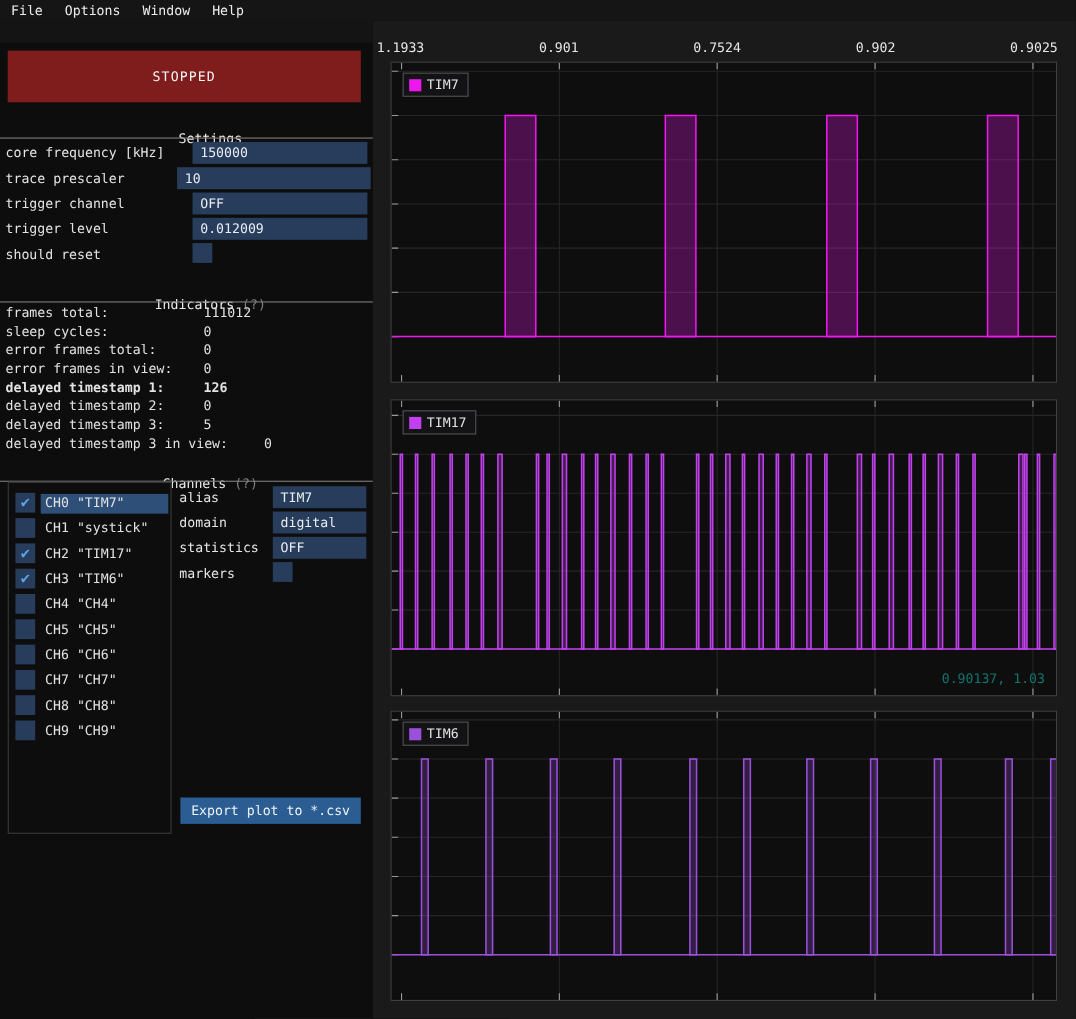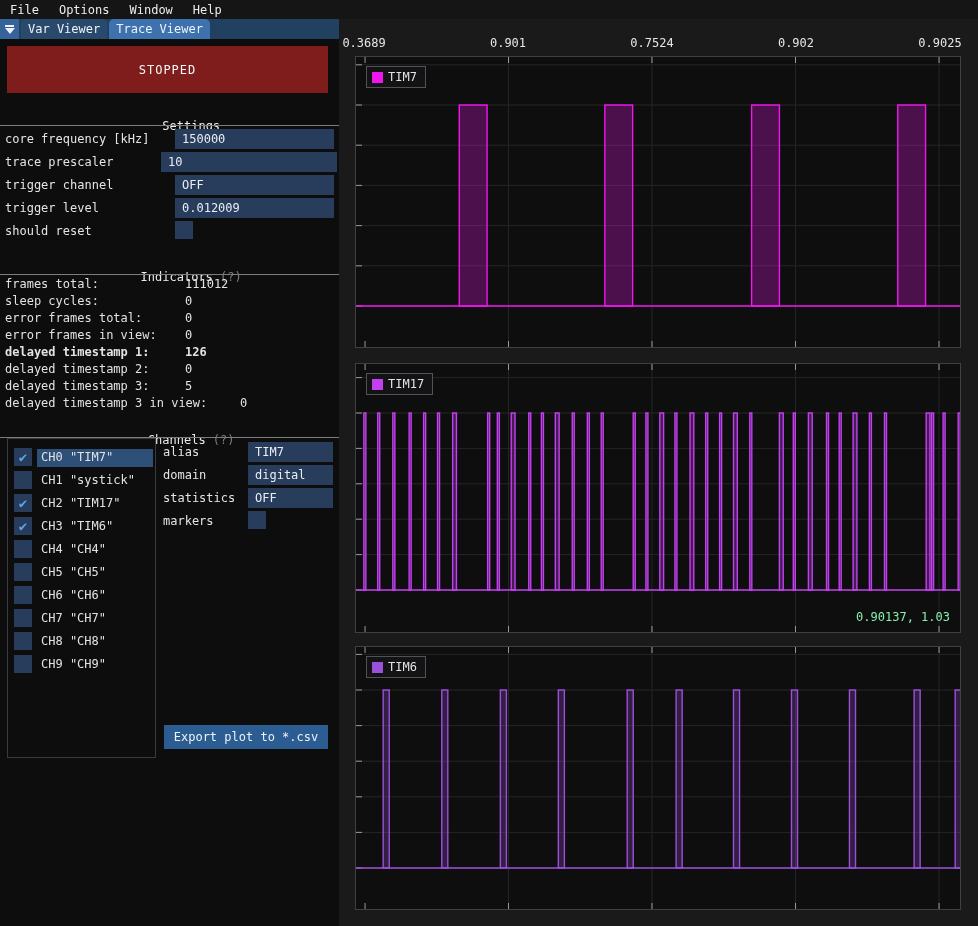--- a/index.html
+++ b/index.html
@@ -40,41 +40,33 @@
   .export-btn{position:absolute;left:164px;top:686px;width:164px;height:24px;background:#2b5d92;color:#eef2f6;
        display:flex;align-items:center;justify-content:center;white-space:pre;}
   
   .right-panel{position:absolute;left:339px;top:19px;width:639px;bottom:0;background:#1a1a1b;}
   .axis-label{position:absolute;top:17px;transform:translateX(-50%);color:#e6e6e6;white-space:pre;}
   .plot{position:absolute;left:16px;width:606px;background:#0e0e0f;border:1px solid #404042;}
   .plot svg{position:absolute;left:0;top:0;display:block;}
   .legend{position:absolute;left:10px;top:9px;display:flex;align-items:center;gap:5px;
        padding:3px 8px 3px 5px;background:#131315;border:1px solid #525254;}
   .legend .sw{width:11px;height:11px;}
-  .readout{position:absolute;right:10px;bottom:8px;color:#86efac;white-space:pre;}
+  .readout{position:absolute;right:10px;bottom:8px;color:#0f766e;white-space:pre;}
 </style>
 </head>
 <body>
 
 <div class="app">
   <div class="menubar" id="menubar">
       <div class="menu-item">File</div>
       <div class="menu-item">Options</div>
       <div class="menu-item">Window</div>
       <div class="menu-item">Help</div>
     </div>
 
-  <div class="tabbar" id="tabbar">
-    <div class="tab-list-btn">
-      <span class="bar"></span>
-      <span class="tri"></span>
-    </div>
-  <div class="tab inactive">Var Viewer</div>
-      <div class="tab active">Trace Viewer</div>
-    </div>
 
   <div class="left-panel">
     <div class="stopped-btn">STOPPED</div>
 
     <div class="section-title" style="top:66px">
       <span>Settings</span>
     </div>
     <div class="sep" style="top:86px"></div>
     <div id="settings-rows">
         <div class="form-label" style="top: 93px;">core frequency [kHz]</div>
@@ -191,21 +183,21 @@
         <div class="input" style="left: 248px; top: 449px; width: 85px;">OFF</div>
         <div class="form-label" style="left: 163px; top: 475px;">markers</div>
         <div class="checkbox" style="left: 248px; top: 472px;"></div>
       </div>
 
     <div class="export-btn">Export plot to *.csv</div>
   </div>
 
   <div class="right-panel">
     <div id="axis-strip">
-        <div class="axis-label" style="left: 25.09px;">0.3689</div>
+        <div class="axis-label" style="left: 25.09px;">1.1933</div>
         <div class="axis-label" style="left: 169.015px;">0.901</div>
         <div class="axis-label" style="left: 312.94px;">0.7524</div>
         <div class="axis-label" style="left: 456.986px;">0.902</div>
         <div class="axis-label" style="left: 600.972px;">0.9025</div>
       </div>
     <div id="plots-area">
         <div class="plot" style="top: 37px; height: 292px;">
           <svg width="604" height="290" viewBox="0 0 604 290" style="position: absolute;">
             <line x1="152.51" y1="0" x2="152.51" y2="290" stroke="#262628" stroke-width="1"></line>
             <line x1="295.96" y1="0" x2="295.96" y2="290" stroke="#262628" stroke-width="1"></line>

